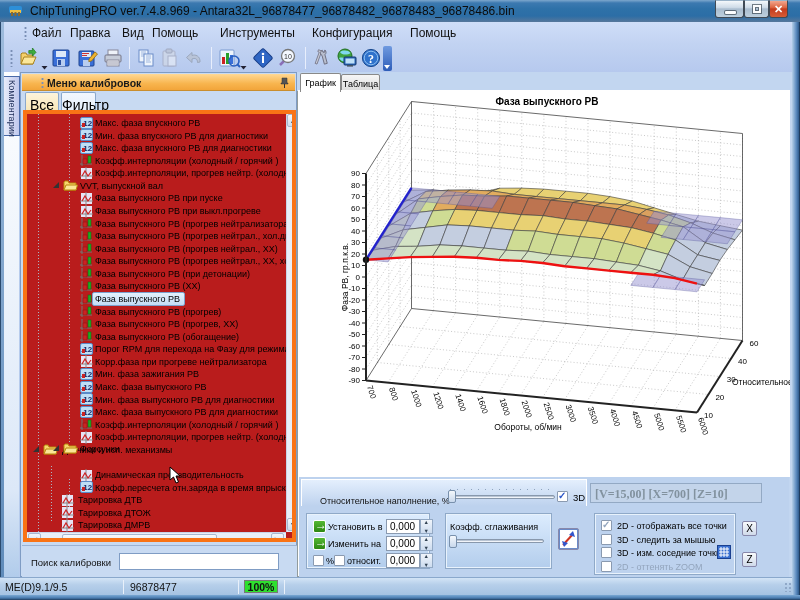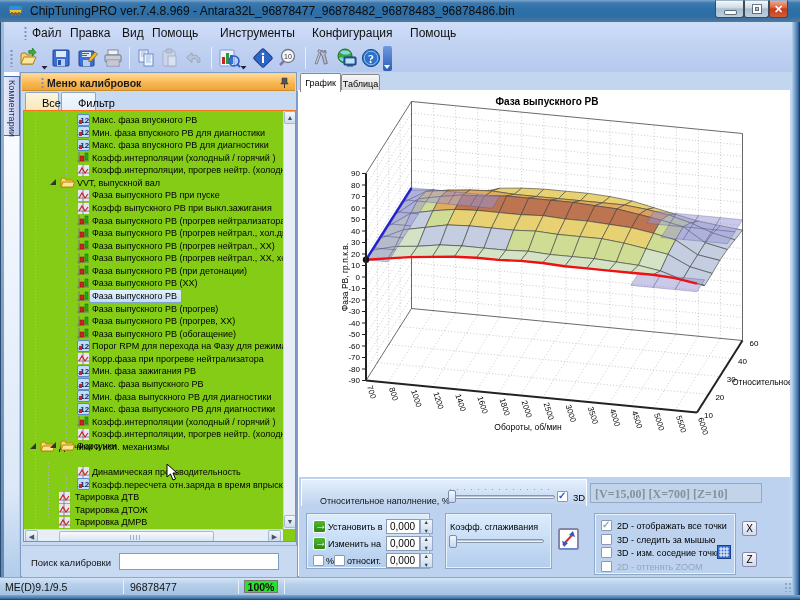--- a/index.html
+++ b/index.html
@@ -33,24 +33,24 @@
 #lstrip { left:4px; top:72px; width:15px; height:523px; background:linear-gradient(to bottom,#fdfeff,#dce8f8 80%,#a8c6e8); }
 #vtab { left:4px; top:76px; width:16px; height:60px; border:1px solid #4a6aa8; border-left:none; background:linear-gradient(to right,#e8ecfa,#c0c8ec); }
 #vtab div { position:absolute; left:13px; top:3px; transform:rotate(90deg); transform-origin:top left; font-size:9px; white-space:nowrap; color:#1a2a55; }
 
 #lpanel { left:20px; top:72px; width:277px; height:505px; background:#c8daf2; border:1px solid #7f9cc4; }
 #lphead { position:absolute; left:1px; top:1px; width:273px; height:17px;
   background:linear-gradient(to bottom,#ffd894,#f8b54e 60%,#f2a53a); border-bottom:1px solid #c98e2e; }
 #lphead b { position:absolute; left:25px; top:3px; font-size:10.5px; color:#1a1a1a; }
 #pin { position:absolute; right:6px; top:3px; }
 #lptabs { position:absolute; left:2px; top:19px; width:272px; height:18px; }
-.lptab { position:absolute; top:0; height:30px; border:1px solid #8aa8cc; border-bottom:none; font-size:11px; padding:4px 0 0 16px; text-align:center; border-radius:2px 2px 0 0; }
+.lptab { position:absolute; top:0; height:30px; border:1px solid #8aa8cc; border-bottom:none; font-size:14px; padding:4px 0 0 0; text-align:center; border-radius:2px 2px 0 0; }
 #tab-vse { left:2px; width:34px; background:linear-gradient(to bottom,#fdf4dc,#f5dfa0); }
 #tab-filtr { left:38px; width:35px; background:linear-gradient(to bottom,#f2f7fe,#dce9f8); }
-#tree { position:absolute; left:2px; top:37px; width:273px; height:432px; background:#84cc16; border:1px solid #f97316; overflow:hidden; }
+#tree { position:absolute; left:2px; top:37px; width:273px; height:432px; background:#b91c1c; border:4px solid #f97316; overflow:hidden; }
 .trow { position:absolute; left:0; height:13px; width:273px; font-size:9px; }
 .ttext { position:absolute; top:1.5px; white-space:nowrap; color:#000; }
 .tico { position:absolute; display:inline-block; }
 .tn { width:13px; height:12px; background:#bfdef5; border:1px solid #5a8ac8; border-radius:2px; font-size:8px; color:#1a2a66; text-align:right; line-height:11px; padding-right:1px; font-weight:bold; }
 .tnr { position:absolute; left:1px; bottom:1px; width:3px; height:4px; background:#cc2222; }
 .tsel { position:absolute; left:65px; top:-1px; width:93px; height:14px; background:linear-gradient(to bottom,#e3f1fd,#c4dcf5); border:1px solid #7da2ce; border-radius:2px; }
 .arw { display:block; }
 .fico { display:block; }
 
 #vscroll { position:absolute; left:259px; top:0px; width:13px; height:418px; background:#e8eef8; border-left:1px solid #c8d4e8; }
@@ -299,21 +299,21 @@
         </div>
 <div class="trow" style="top:90.5px">
           <span style="position:absolute;left:53px;top:0">
             <svg class="tico" width="13" height="13">
               <rect x="1" y="1" width="11" height="11" fill="#e7e4f4"></rect>
               <line x1="6" y1="0" x2="6" y2="13" stroke="#888" stroke-width="1"></line>
               <line x1="0" y1="9" x2="13" y2="9" stroke="#888" stroke-width="1"></line>
               <path d="M2 9 L5 4 L8 9 L11 5" fill="none" stroke="#cc2222" stroke-width="1.2"></path>
             </svg>
           </span>
-          <span class="ttext" style="left:68px">Коэфф выпускного РВ при выкл.зажигания</span>
+          <span class="ttext" style="left:68px">Фаза выпускного РВ при выкл.прогреве</span>
         </div>
 <div class="trow" style="top:103.1px">
           <span style="position:absolute;left:53px;top:0">
             <svg class="tico" width="13" height="13">
               <line x1="2" y1="1" x2="2" y2="12" stroke="#777" stroke-width="1"></line>
               <line x1="0" y1="10" x2="12" y2="10" stroke="#777" stroke-width="1"></line>
               <rect x="3" y="5" width="4" height="5" fill="#cc2222" stroke="#881111" stroke-width="0.5"></rect>
               <rect x="8" y="2" width="3" height="7" fill="#22aa22" stroke="#116611" stroke-width="0.5"></rect>
             </svg>
           </span>

